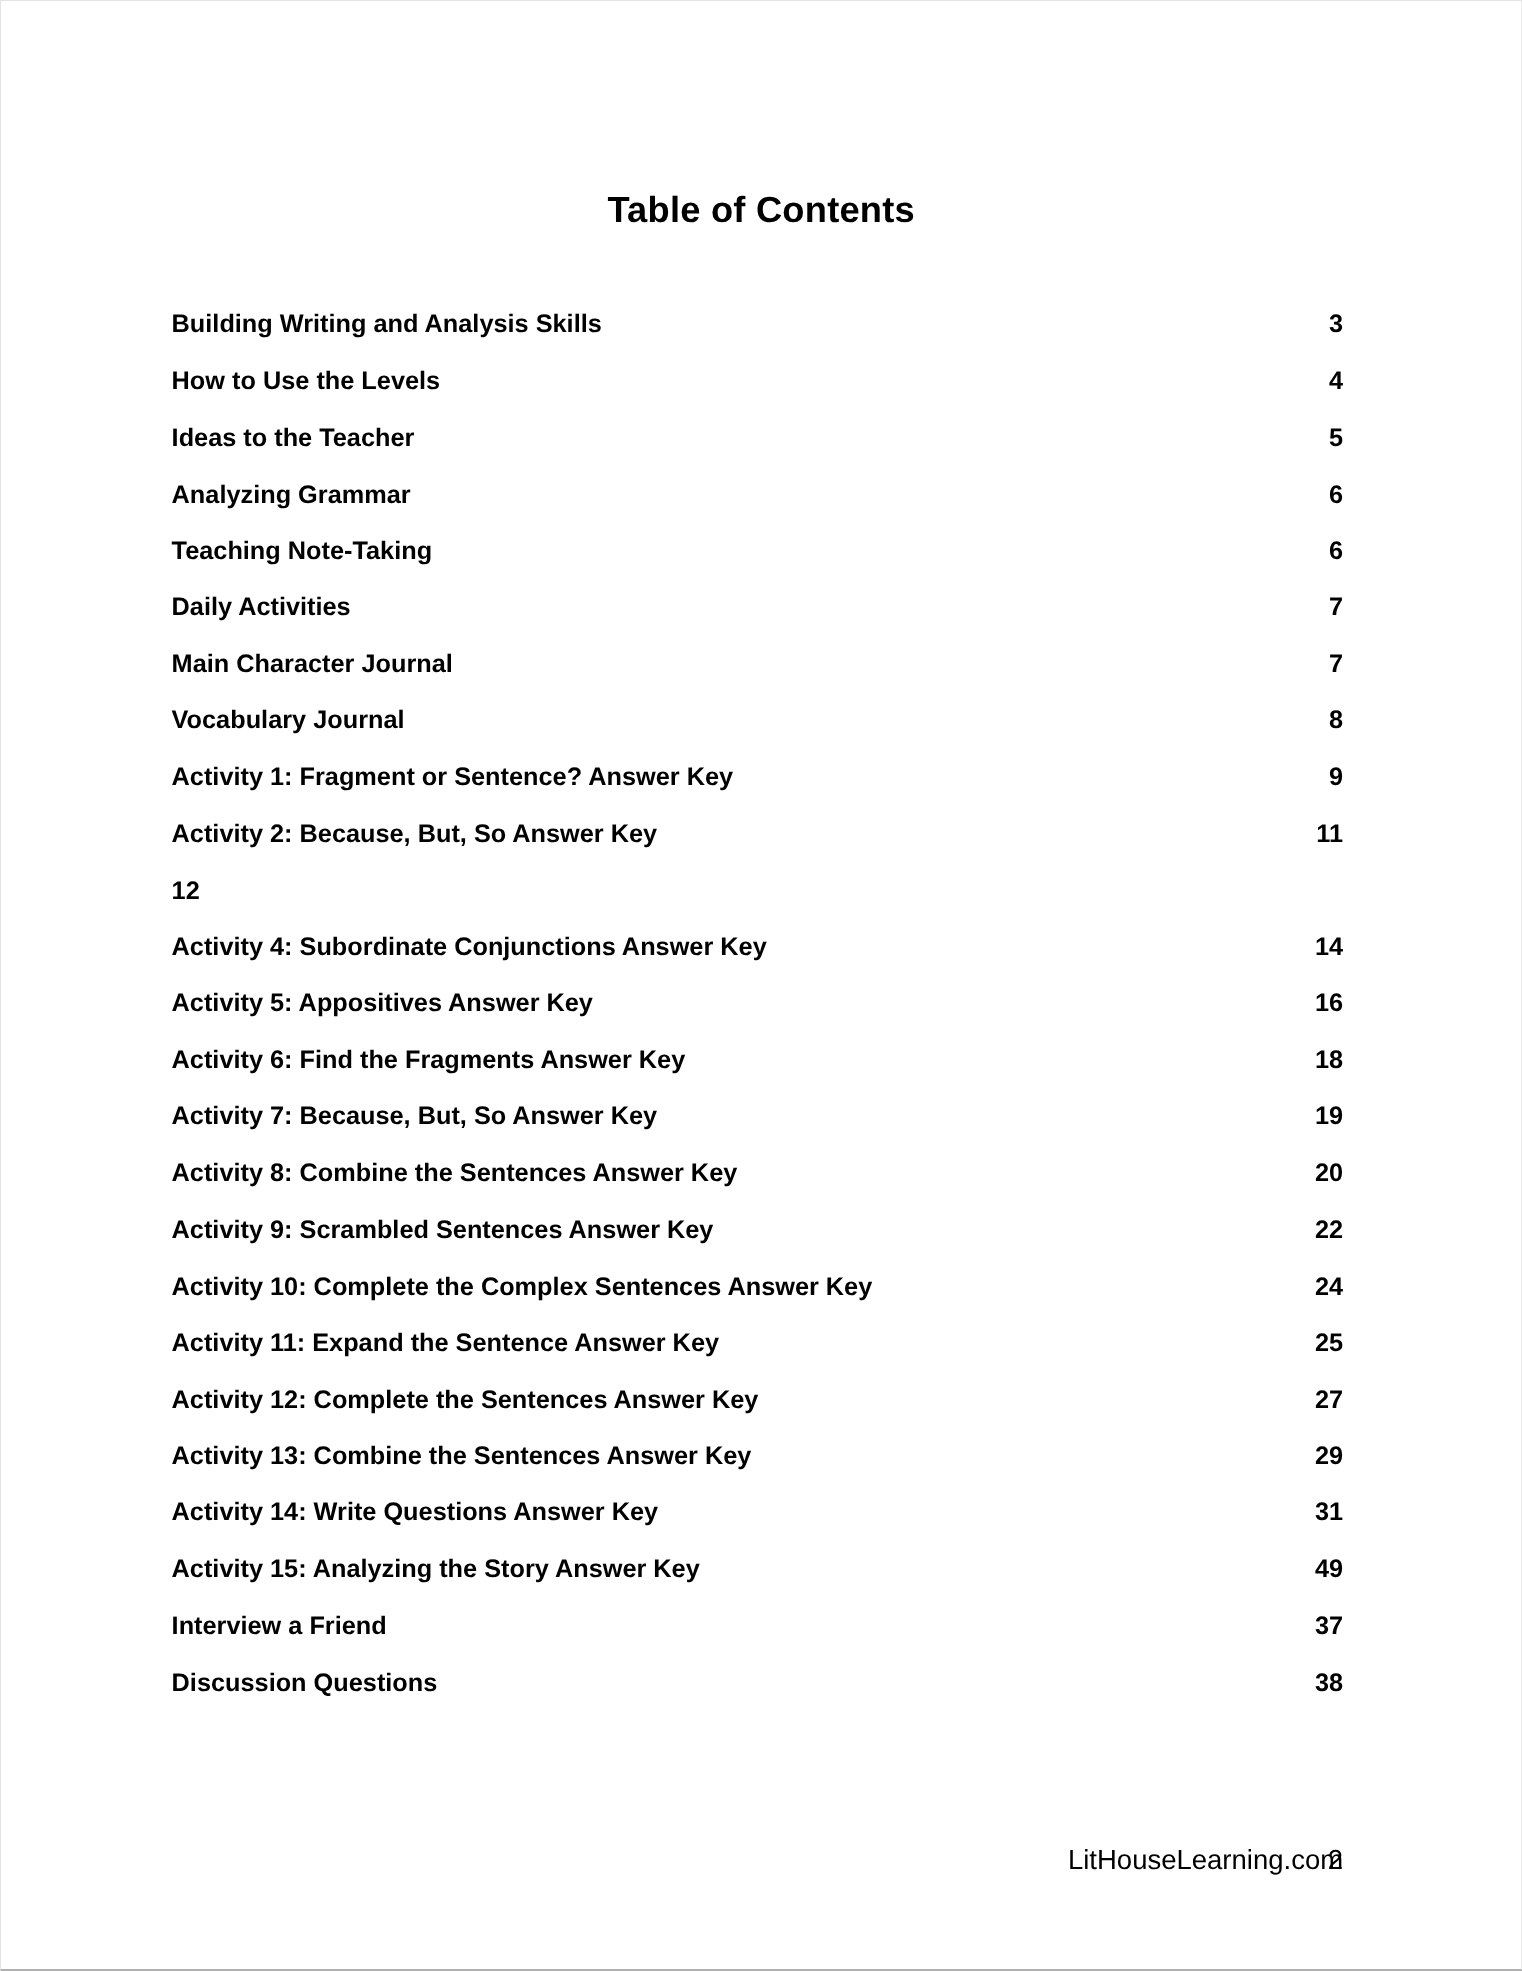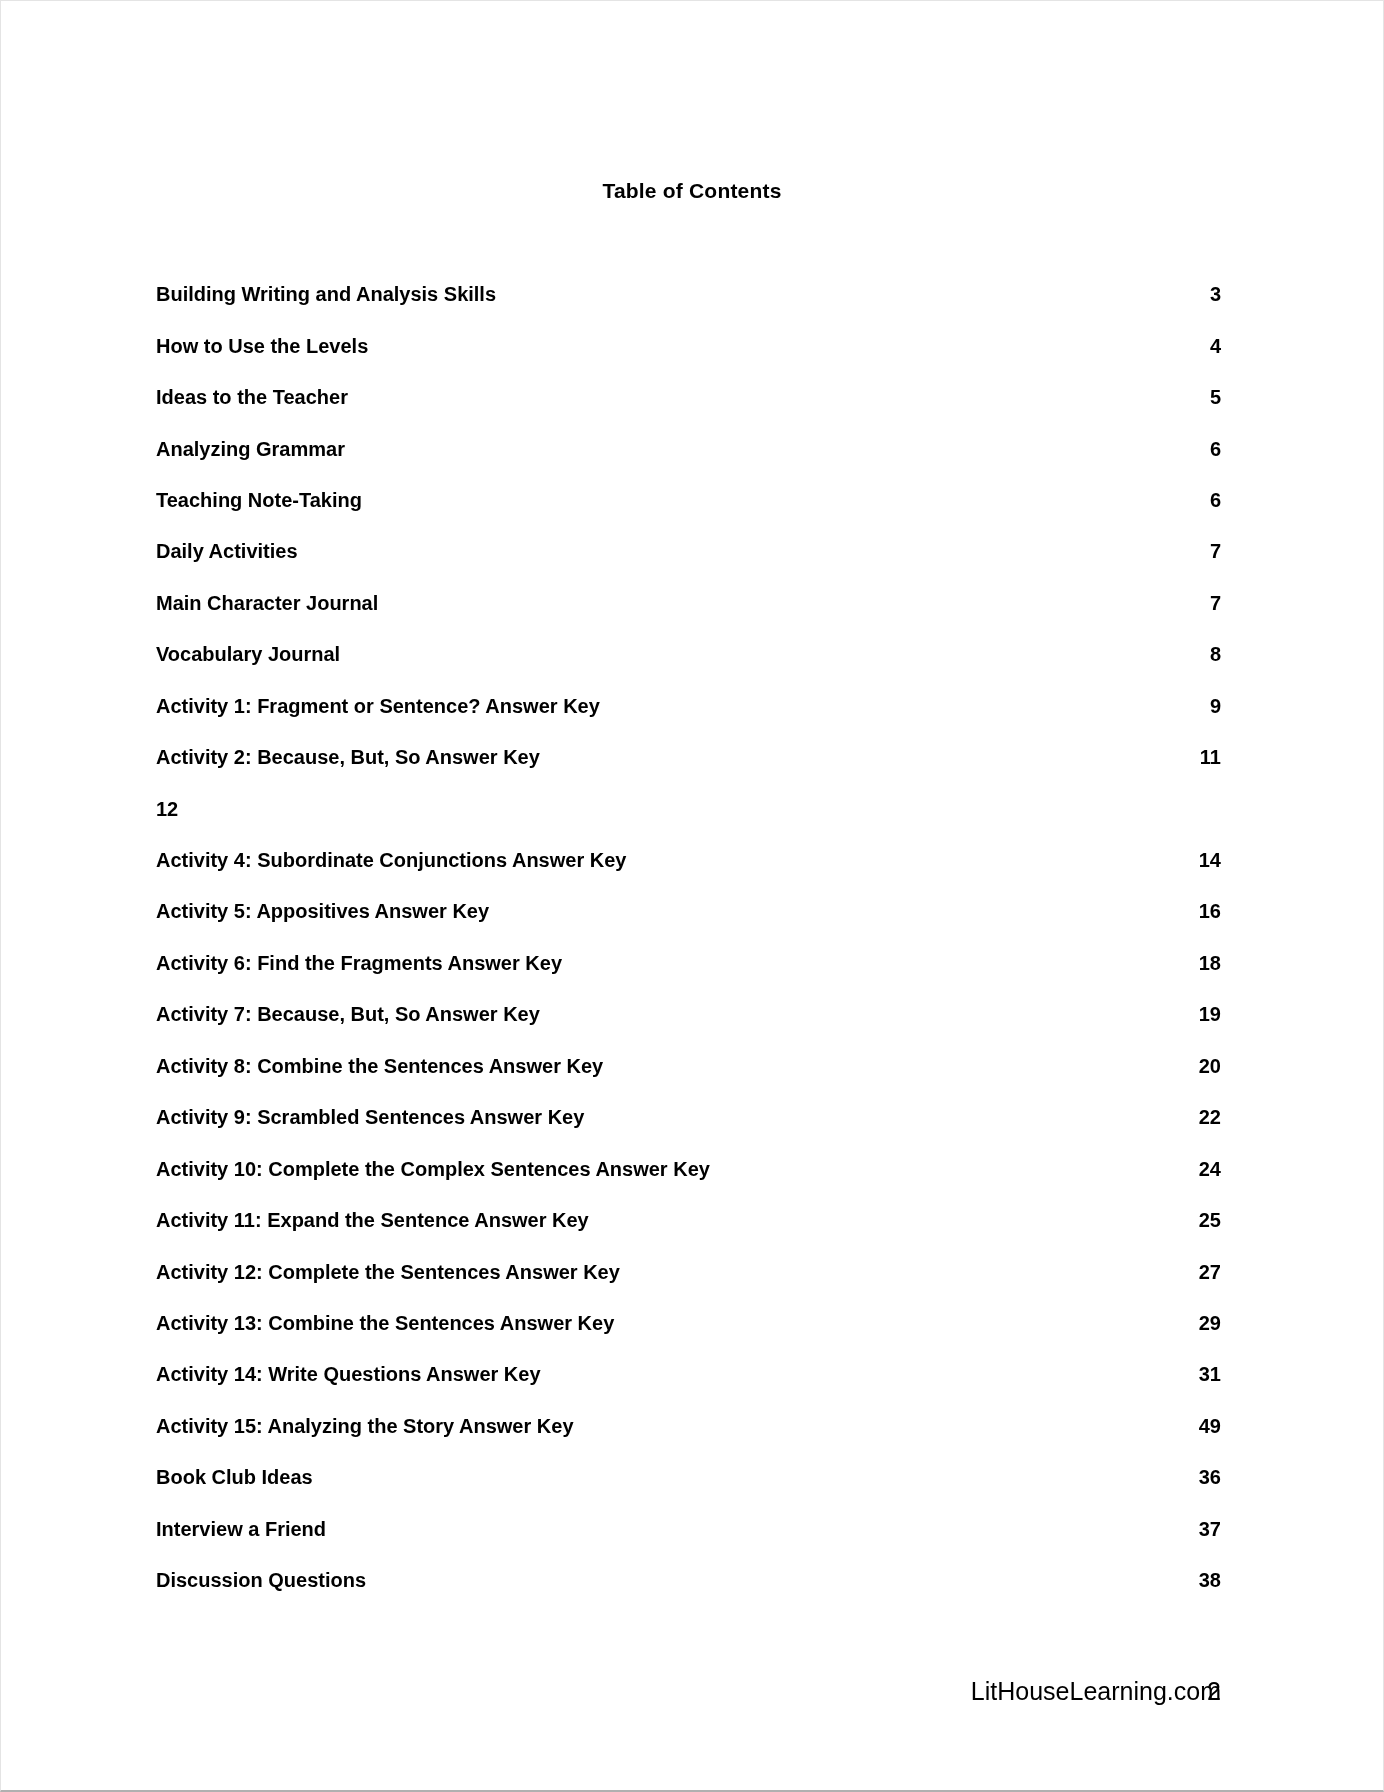--- a/index.html
+++ b/index.html
@@ -19,37 +19,37 @@
     color: #000000;
     overflow: hidden;
   }
   .doc-title {
     position: absolute;
     top: 170px;
     left: 0;
     width: 100%;
     margin: 0;
     text-align: center;
-    font-size: 21px;
+    font-size: 33px;
     line-height: 40px;
     font-weight: 700;
     letter-spacing: 0.2px;
   }
   .toc {
     position: absolute;
     top: 268px;
     left: 155px;
     right: 162px;
   }
   .toc-row {
     display: flex;
     justify-content: space-between;
     align-items: center;
     height: 51.45px;
-    font-size: 20px;
+    font-size: 23px;
     font-weight: 700;
     white-space: nowrap;
   }
   .toc-row .entry-label {
     text-align: left;
   }
   .toc-row .entry-page {
     text-align: right;
     font-weight: 700;
   }
@@ -163,24 +163,20 @@
       </div>
       <div class="toc-row">
         <span class="entry-label">Activity 14: Write Questions Answer Key</span>
         <span class="entry-page">31</span>
       </div>
       <div class="toc-row">
         <span class="entry-label">Activity 15: Analyzing the Story Answer Key</span>
         <span class="entry-page">49</span>
       </div>
       <div class="toc-row">
-        <span class="entry-label">Book Club Ideas</span>
-        <span class="entry-page">36</span>
-      </div>
-      <div class="toc-row">
         <span class="entry-label">Interview a Friend</span>
         <span class="entry-page">37</span>
       </div>
       <div class="toc-row">
         <span class="entry-label">Discussion Questions</span>
         <span class="entry-page">38</span>
       </div>
     </div>
 
   <div class="footer">

